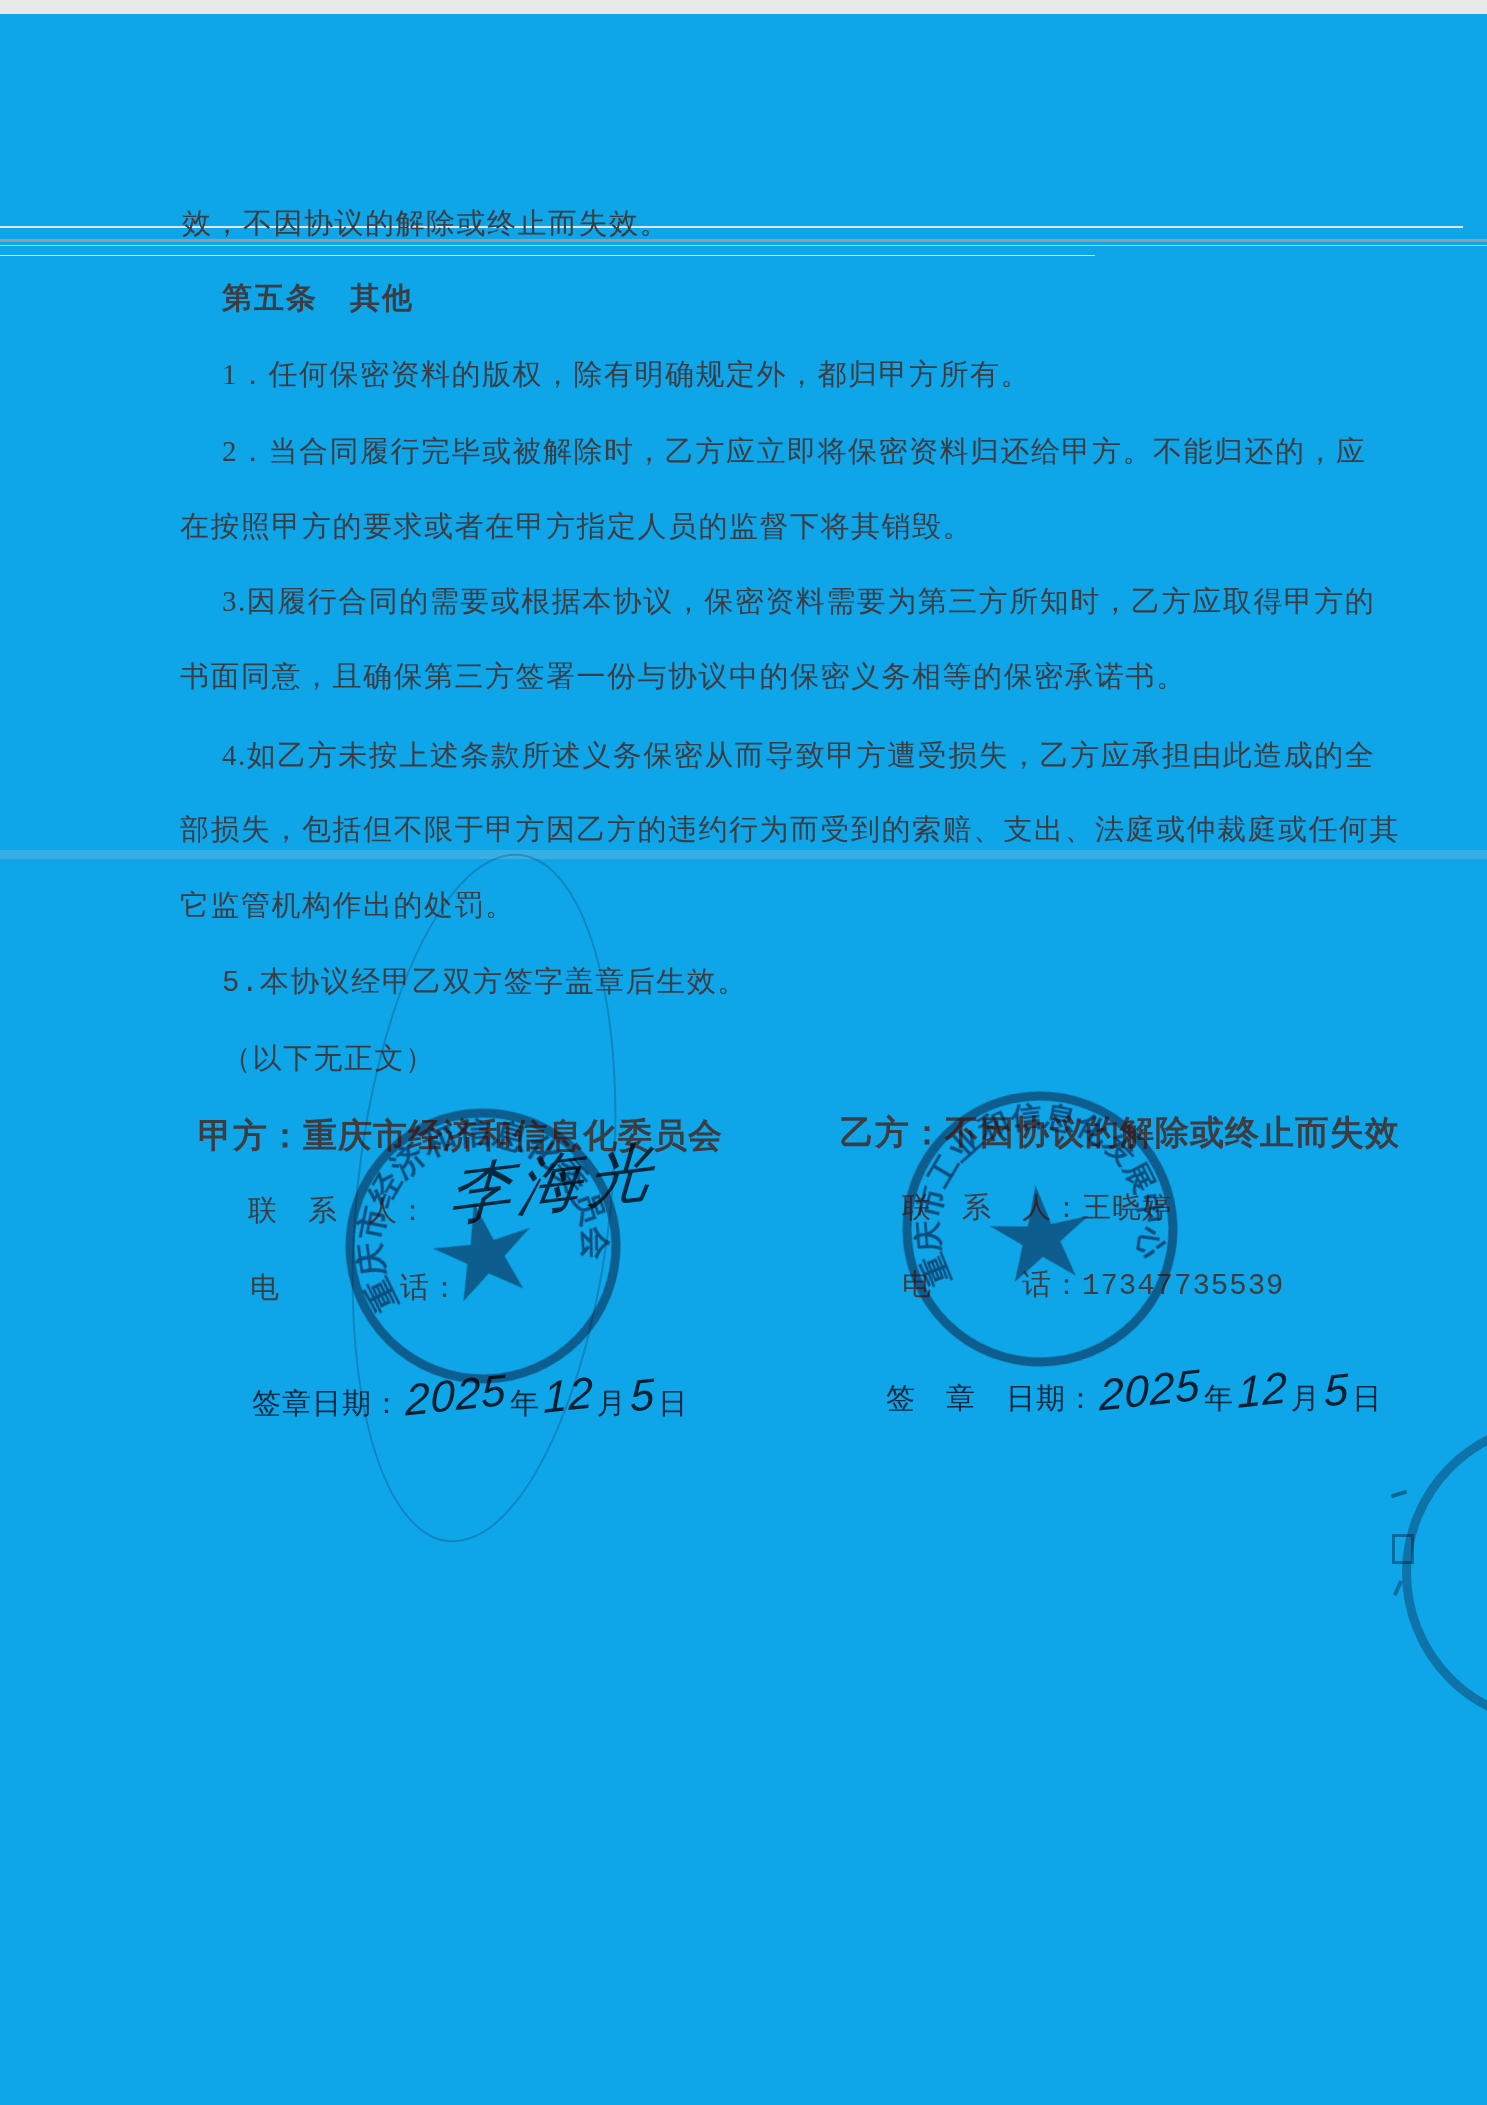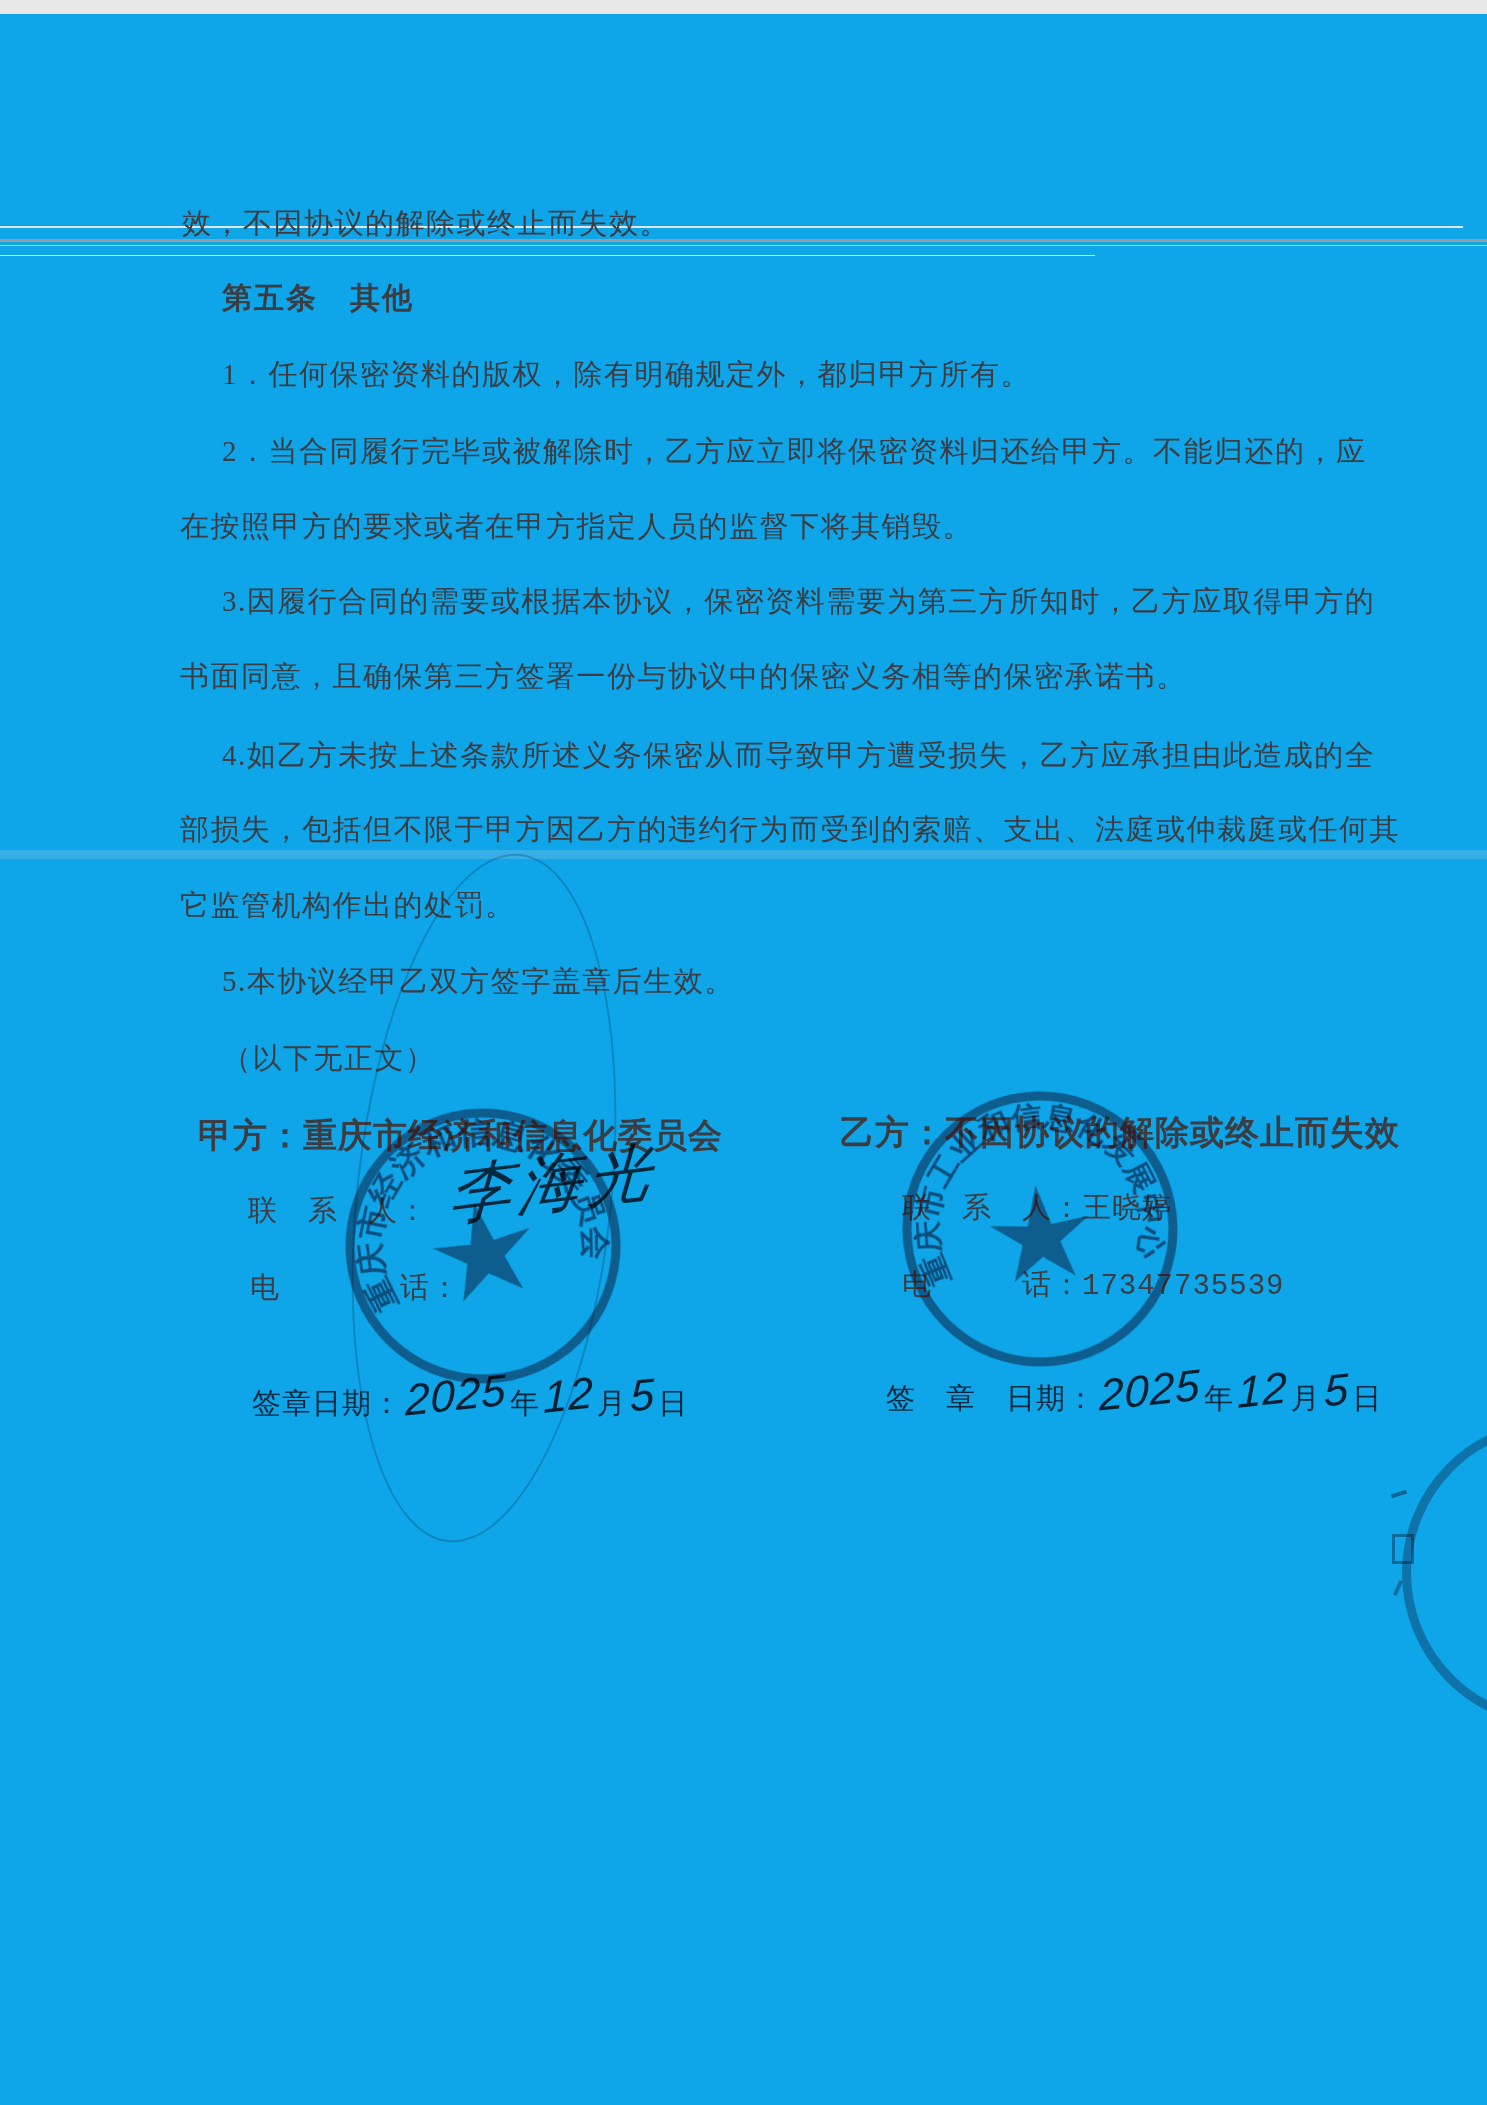--- a/index.html
+++ b/index.html
@@ -70,21 +70,21 @@
   <div class="abs body-line" style="left:222px;top:418px;">2．当合同履行完毕或被解除时，乙方应立即将保密资料归还给甲方。不能归还的，应</div>
   <div class="abs body-line" style="left:180px;top:493px;">在按照甲方的要求或者在甲方指定人员的监督下将其销毁。</div>
 
   <div class="abs body-line" style="left:222px;top:568px;">3.因履行合同的需要或根据本协议，保密资料需要为第三方所知时，乙方应取得甲方的</div>
   <div class="abs body-line" style="left:180px;top:643px;">书面同意，且确保第三方签署一份与协议中的保密义务相等的保密承诺书。</div>
 
   <div class="abs body-line" style="left:222px;top:722px;">4.如乙方未按上述条款所述义务保密从而导致甲方遭受损失，乙方应承担由此造成的全</div>
   <div class="abs body-line" style="left:180px;top:796px;">部损失，包括但不限于甲方因乙方的违约行为而受到的索赔、支出、法庭或仲裁庭或任何其</div>
   <div class="abs body-line" style="left:180px;top:872px;">它监管机构作出的处罚。</div>
 
-  <div class="abs body-line" style="left:222px;top:948px;">5.本协议经甲乙双方签字盖章后生效。</div>
+  <div class="abs body-line" style="left:222px;top:948px;font-family:Liberation Mono, monospace;">5.本协议经甲乙双方签字盖章后生效。</div>
 
   <div class="abs body-line" style="left:222px;top:1025px;">（以下无正文）</div>
 
   <div class="abs party-title" style="left:198px;top:1099px;">甲方：重庆市经济和信息化委员会</div>
   <div class="abs label" style="left:248px;top:1177px;">联　系　人：</div>
   <div class="hand-sign" style="left:448px;top:1126px;">李海光</div>
   <div class="abs label" style="left:250px;top:1254px;">电　　　　话：</div>
   <div class="abs label date-line" style="left:252px;top:1362px;">
     <span>签章日期：</span><span class="hand-date">2025</span><span class="date-unit">年</span><span class="hand-date">12</span><span class="date-unit">月</span><span class="hand-date">5</span><span class="date-unit">日</span>
   </div>

